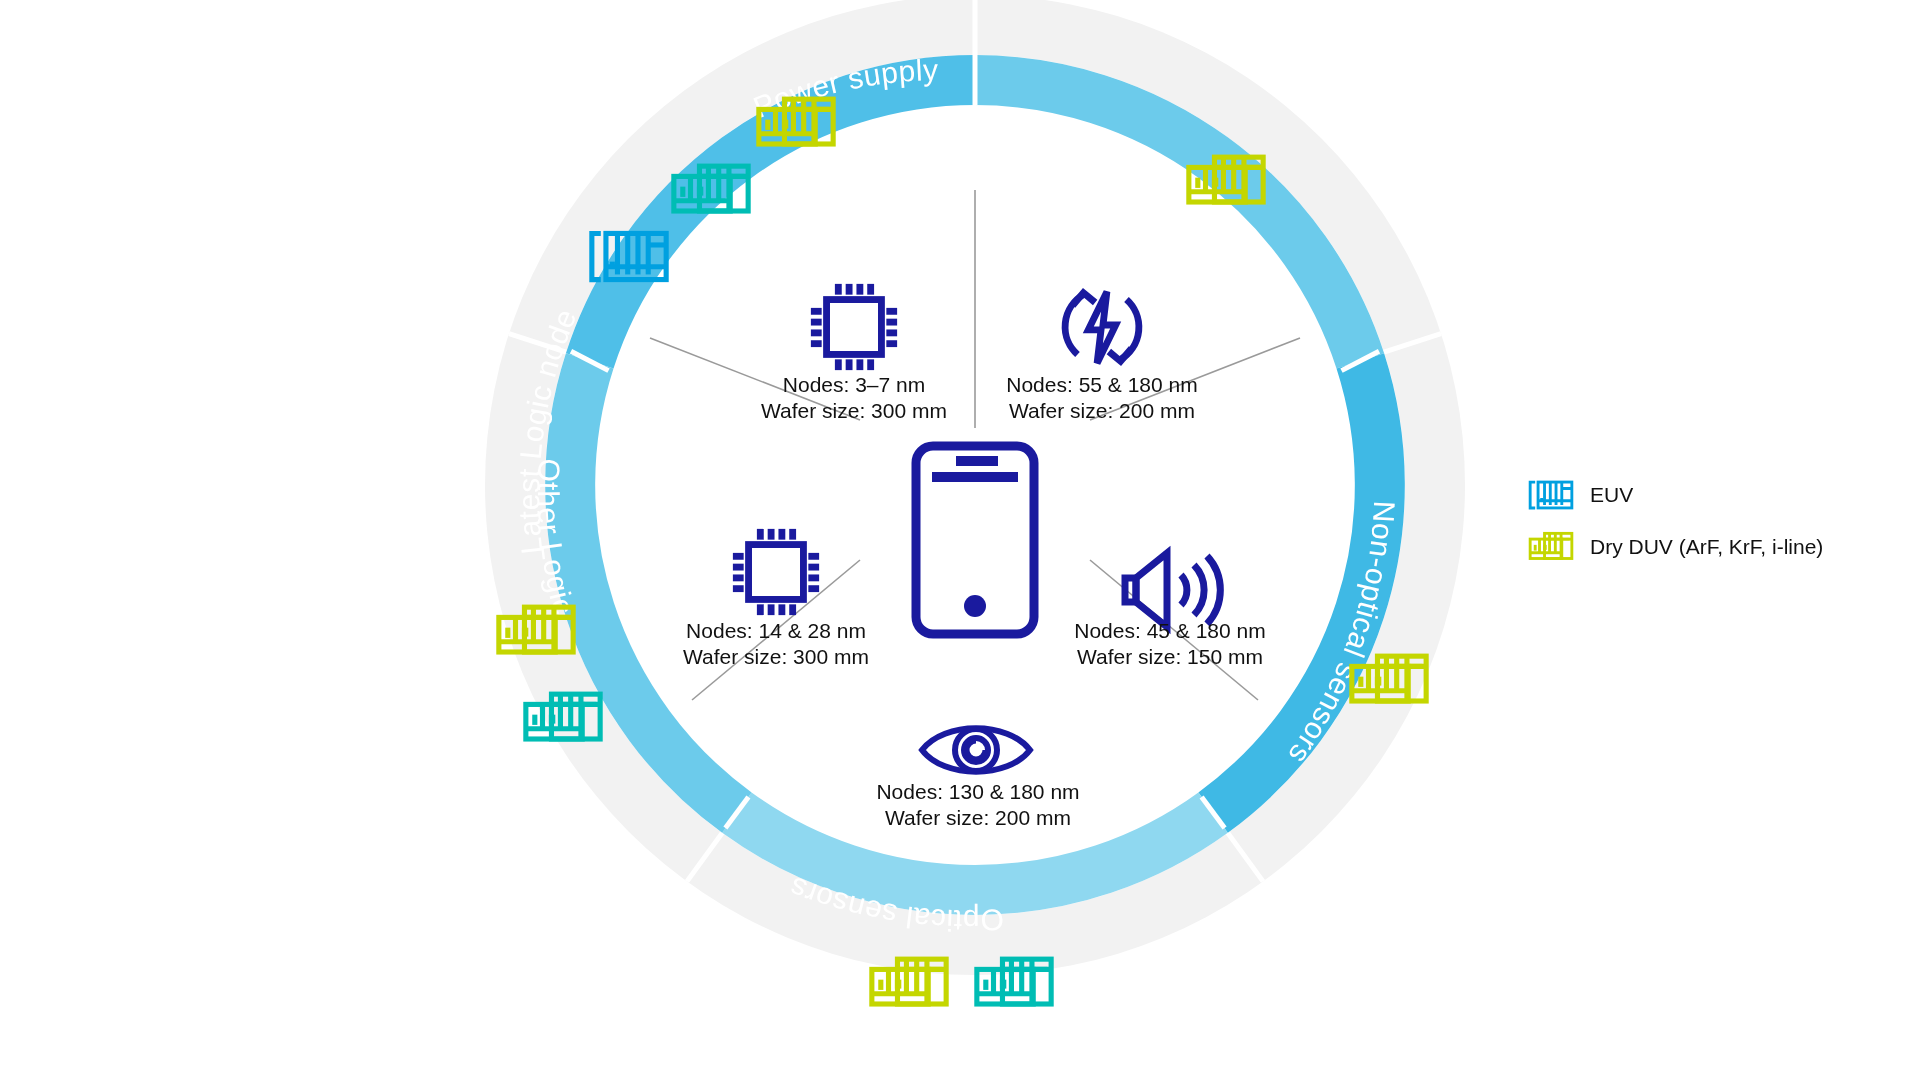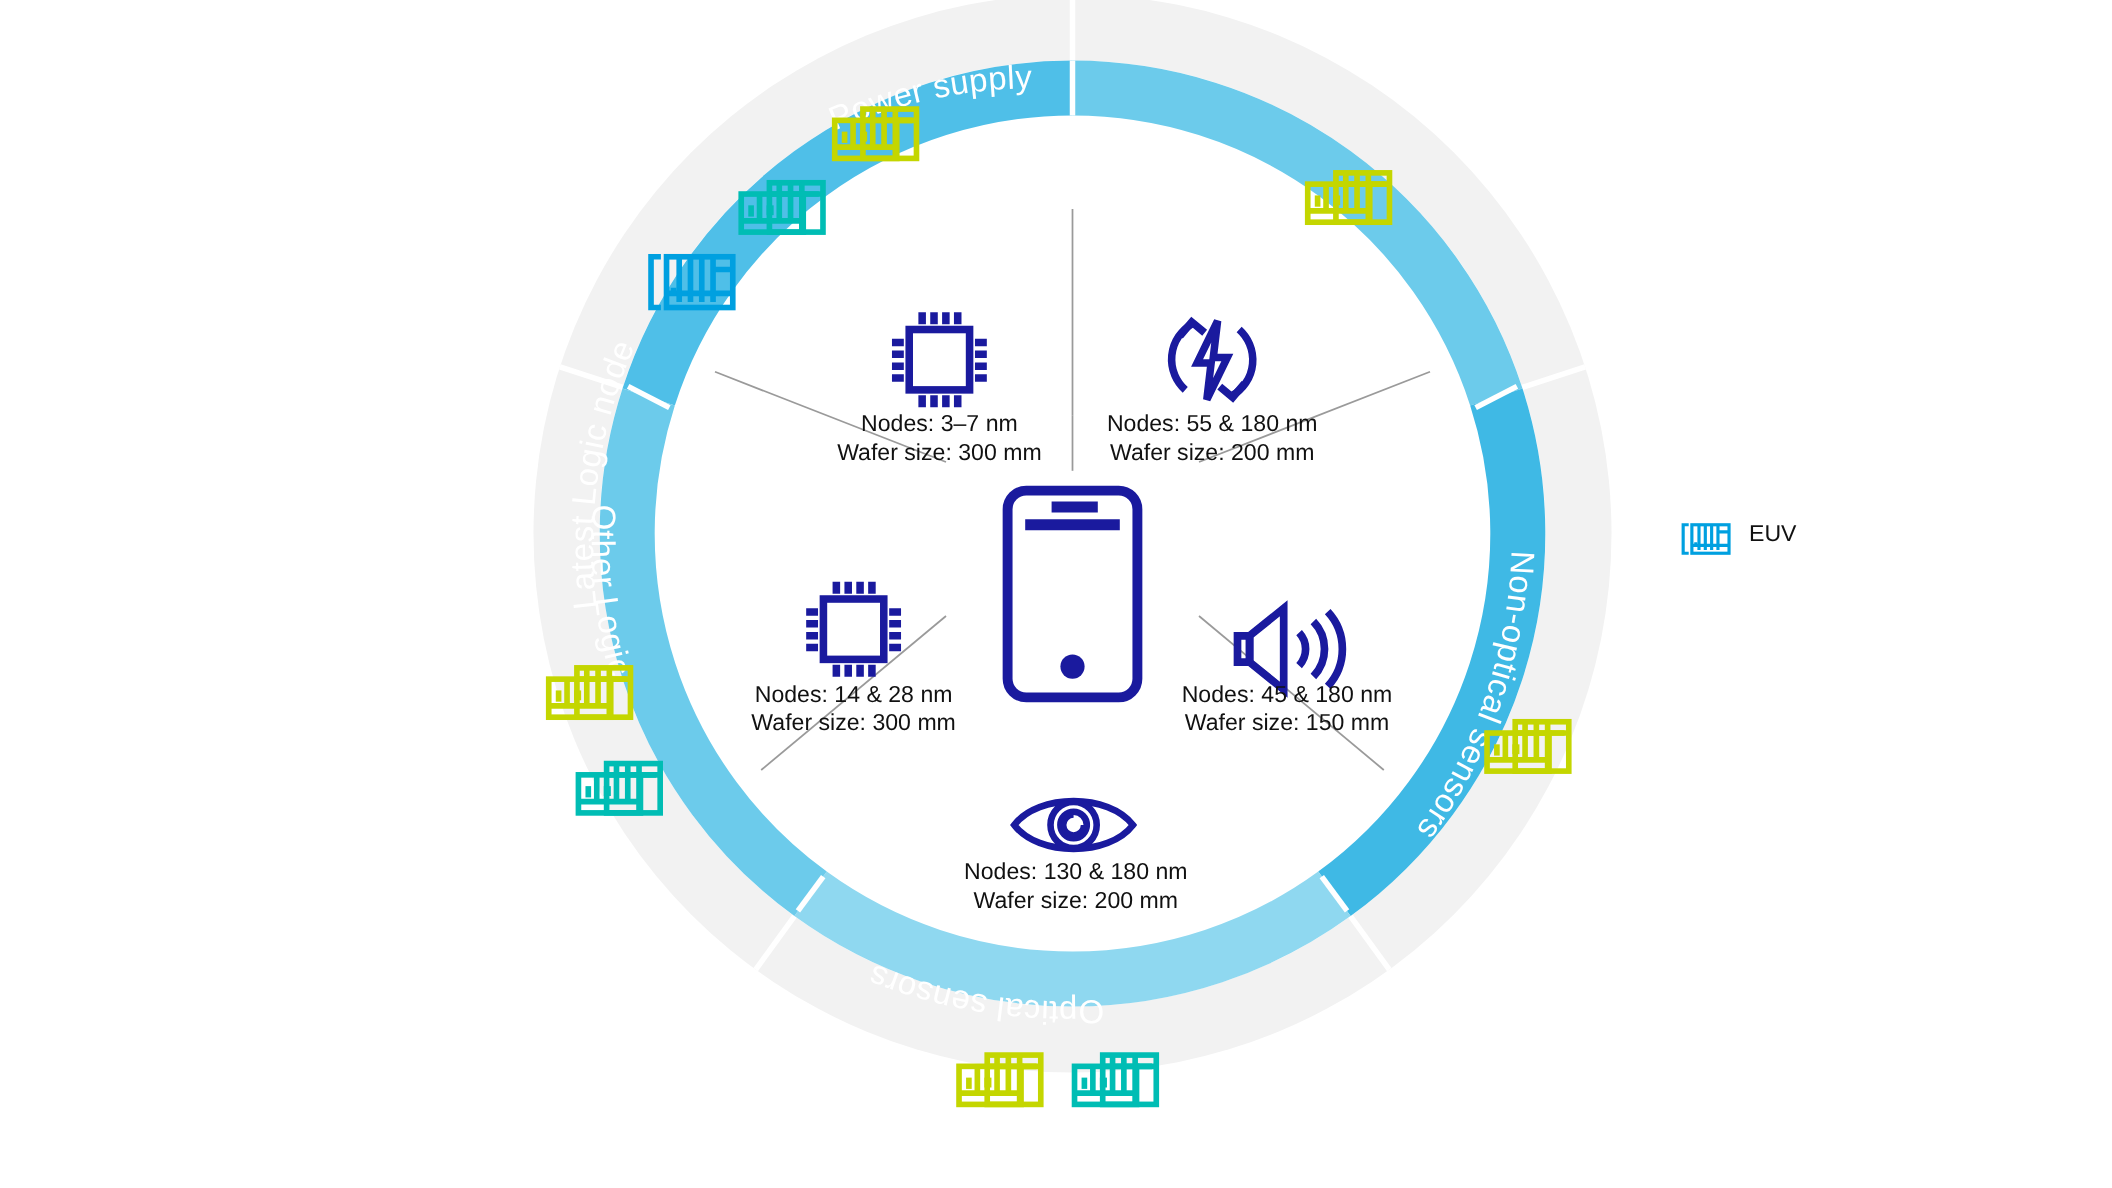--- a/index.html
+++ b/index.html
@@ -37,21 +37,21 @@
     letter-spacing: 0.4px;
   }
   .legend {
     position: absolute;
     left: 1528px;
     top: 474px;
     width: 360px;
   }
   .legend-row {
     display: flex;
-    align-items: flex-start;
+    align-items: center;
     height: 42px;
     margin-bottom: 10px;
   }
   .legend-icon {
     width: 46px;
     height: 32px;
     flex: 0 0 46px;
     margin-right: 16px;
   }
   .legend-label {
@@ -282,15 +282,21 @@
   <div class="legend">
 
     <div class="legend-row">
       <svg class="legend-icon" viewBox="0 0 64 44">
         <use href="#sym-machine-euv" x="0" y="0" width="64" height="44" color="#00a0e0"></use>
       </svg>
       <span class="legend-label">EUV</span>
     </div>
 
 
+    <div class="legend-row">
+      <svg class="legend-icon" viewBox="0 0 64 44">
+        <use href="#sym-machine-duv" x="0" y="0" width="64" height="44" color="#c4d600"></use>
+      </svg>
+      <span class="legend-label">Dry DUV (ArF, KrF, i-line)</span>
+    </div>
 
   </div>
 </div>
 
 </body></html>

